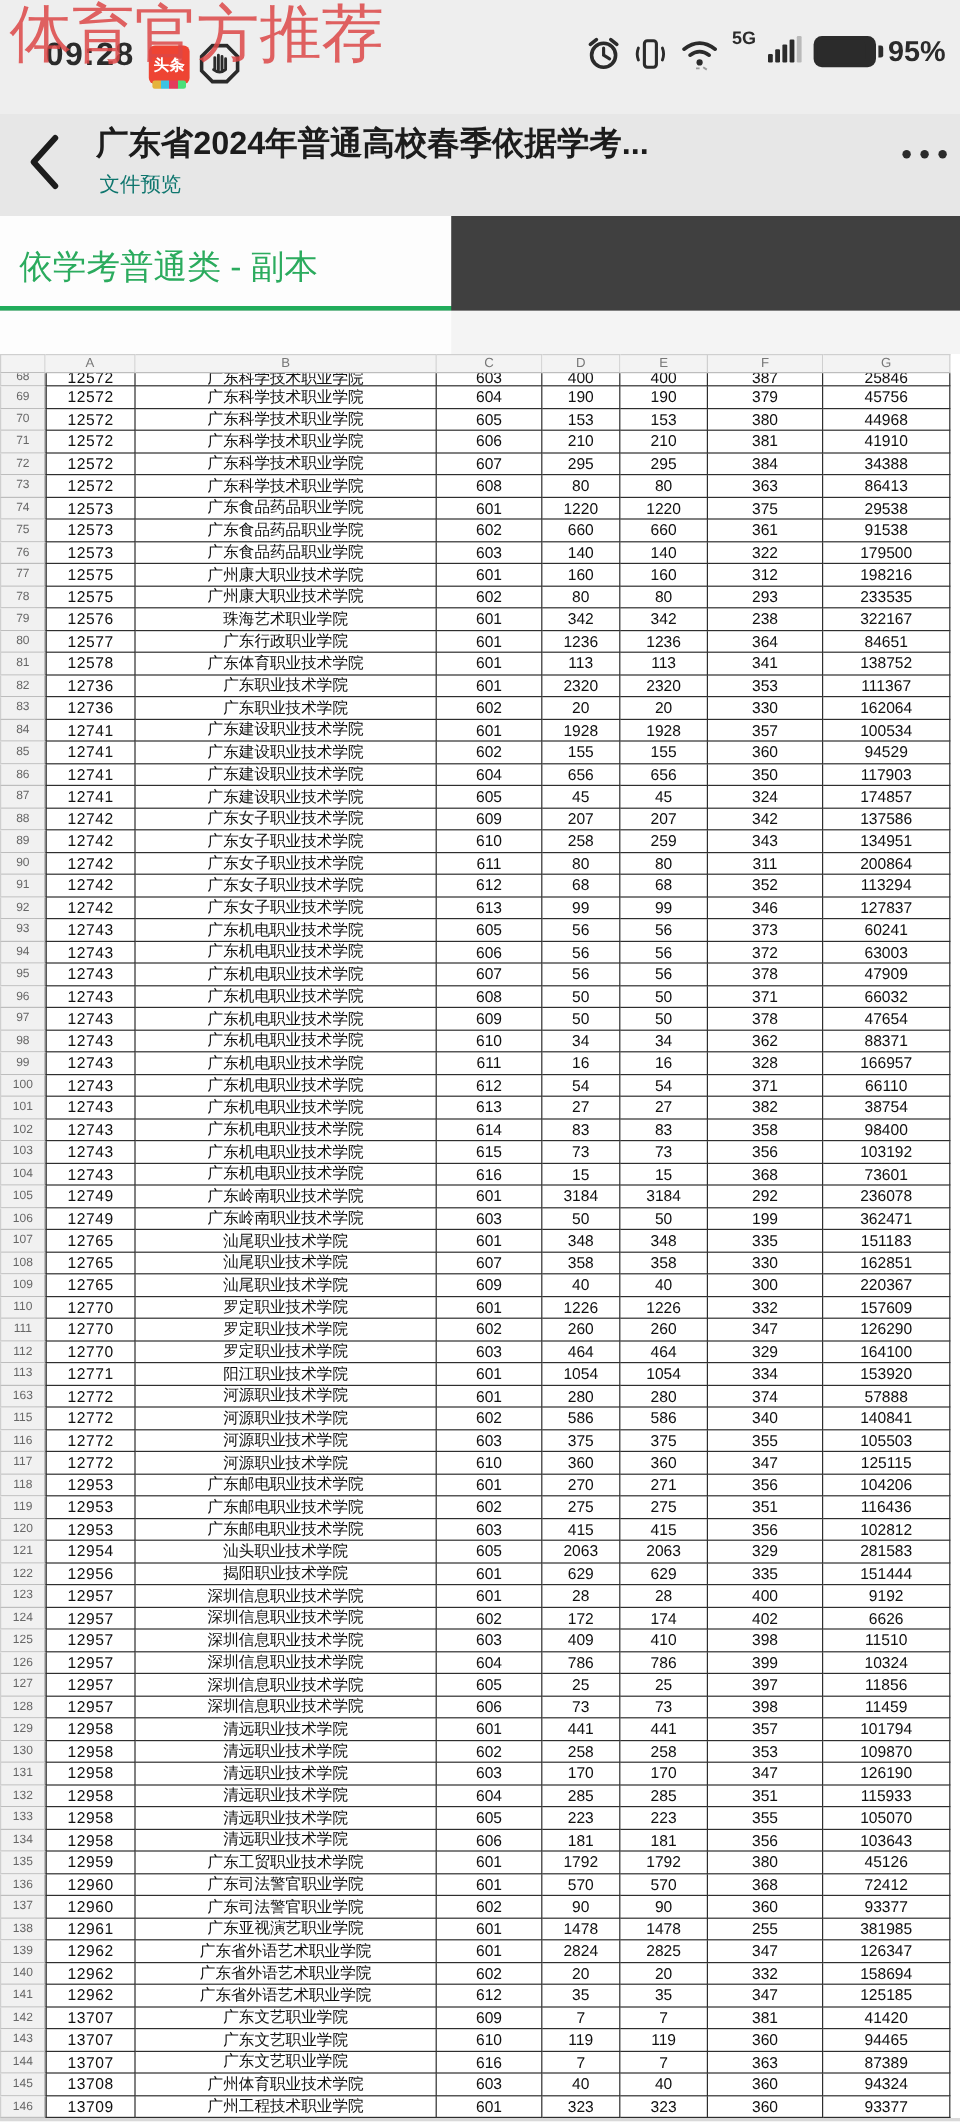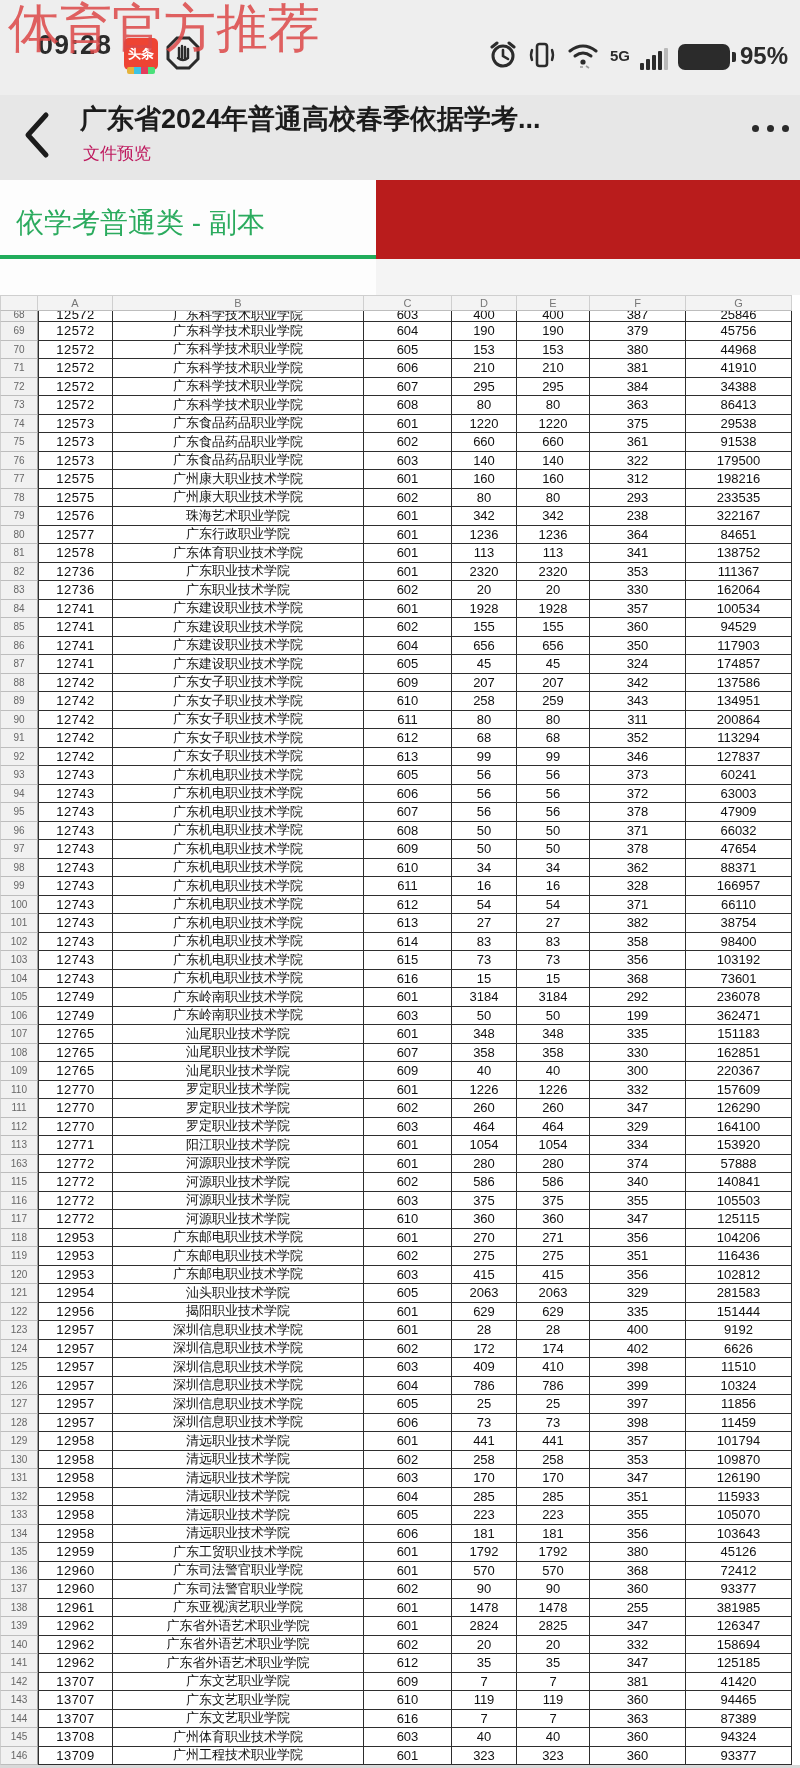--- a/index.html
+++ b/index.html
@@ -7,45 +7,45 @@
           font-family:"Liberation Sans",sans-serif;-webkit-font-smoothing:antialiased;}
 
   
   .statusbar{position:absolute;left:0;top:0;width:800px;height:95px;background:#eeeeee;}
   .time{position:absolute;left:38px;top:30px;font-size:27px;font-weight:bold;color:#2b2b2b;letter-spacing:1px;}
   .toutiao{position:absolute;left:124px;top:38px;width:34px;height:32px;background:#e43; border-radius:5px;
            color:#fff;font-size:13px;font-weight:bold;display:flex;align-items:center;justify-content:center;}
   .toutiao .ribbon{position:absolute;left:3px;right:3px;bottom:-4px;height:7px;border-radius:2px;
            background:linear-gradient(90deg,#e4b33c 0 25%,#3cc3e4 0 50%,#e43c5d 0 75%,#4ae07a 0 100%);}
   .handoct{position:absolute;left:166px;top:36px;width:34px;height:34px;}
-  .sicons{position:absolute;right:12px;top:30px;height:40px;display:flex;align-items:flex-end;gap:10px;}
+  .sicons{position:absolute;right:12px;top:30px;height:40px;display:flex;align-items:flex-start;gap:10px;}
   .sg-label{font-size:15px;font-weight:bold;color:#2b2b2b;transform:translateY(-6px);}
   .bars{display:flex;align-items:flex-end;gap:2px;height:22px;}
   .bars i{display:block;width:4px;background:#2b2b2b;border-radius:1px;}
   .bars i.dim{background:#b9b9b9;}
   .battery{position:relative;width:52px;height:26px;border-radius:7px;background:#2b2b2b;}
   .battery:before{content:"";position:absolute;left:3px;top:3px;bottom:3px;width:40px;background:#2b2b2b;border-radius:4px;}
   .battery:after{content:"";position:absolute;right:-6px;top:8px;width:4px;height:10px;background:#2b2b2b;border-radius:0 2px 2px 0;}
   .batt-text{font-size:24px;font-weight:bold;color:#2b2b2b;}
 
   
   .watermark{position:absolute;left:8px;top:-6px;font-family:"DejaVu Serif","Liberation Serif",serif;
              font-size:52px;color:rgba(220,70,70,.85);white-space:nowrap;z-index:9;}
 
   
   .navbar{position:absolute;left:0;top:95px;width:800px;height:85px;background:#e7e7e7;padding-left:27px;}
   .back{position:absolute;left:22px;top:16px;width:30px;height:48px;}
   .nav-title{position:absolute;left:80px;top:6px;width:600px;font-size:27px;font-weight:bold;color:#1c1c1c;
              white-space:nowrap;overflow:hidden;}
-  .nav-sub{position:absolute;left:83px;top:47px;font-size:17px;color:#be185d;}
+  .nav-sub{position:absolute;left:83px;top:47px;font-size:17px;color:#0f766e;}
   .dots{position:absolute;right:38px;top:30px;display:flex;gap:8px;}
   .dots i{width:7px;height:7px;border-radius:50%;background:#2b2b2b;display:block;}
 
   
-  .tabstrip{position:absolute;left:0;top:180px;width:800px;height:79px;background:#b91c1c;}
+  .tabstrip{position:absolute;left:0;top:180px;width:800px;height:79px;background:#404040;}
   .tabcard{position:absolute;left:0;top:0;width:376px;height:75px;background:#fdfdfd;}
   .tab-label{position:absolute;left:16px;top:24px;font-size:28px;color:#2bab5e;white-space:nowrap;}
   .tab-underline{position:absolute;left:0;top:75px;width:376px;height:4px;background:#21ac5b;}
   .pregap{position:absolute;left:0;top:259px;width:800px;height:36px;background:#f4f4f4;}
   .pregap .left{position:absolute;left:0;top:0;width:376px;height:36px;background:#fdfdfd;}
 
   
   .sheet{position:absolute;left:0;top:295px;width:800px;background:#fff;}
   .hrow,.trow{display:flex;}
   .cell{box-sizing:border-box;display:flex;align-items:center;justify-content:center;

